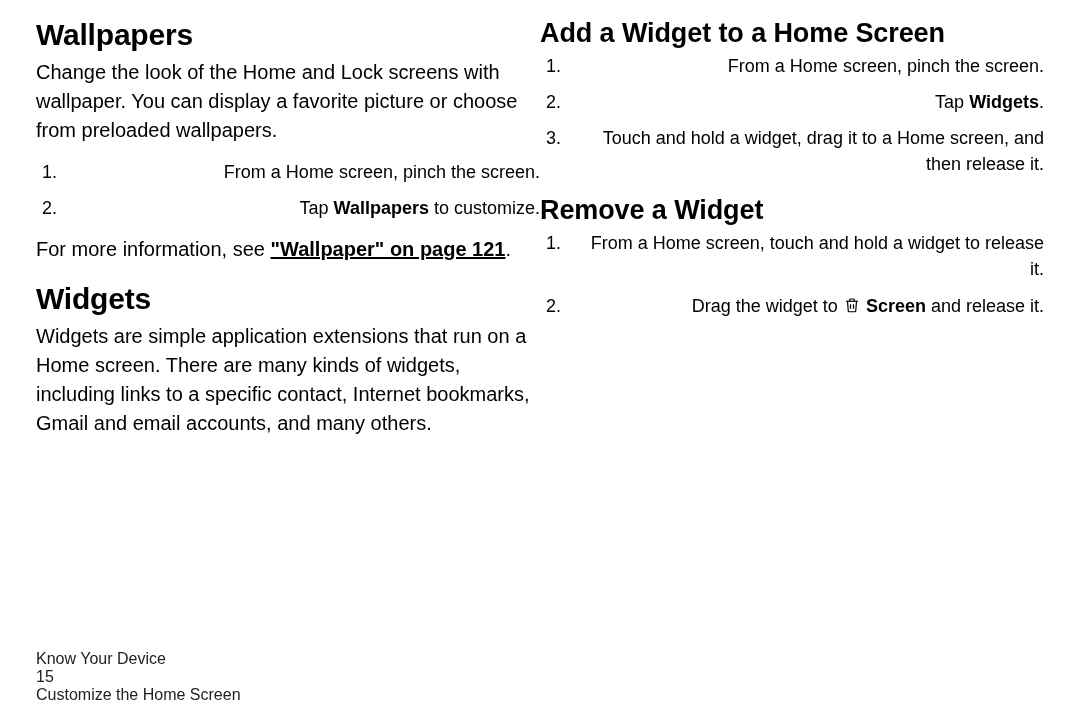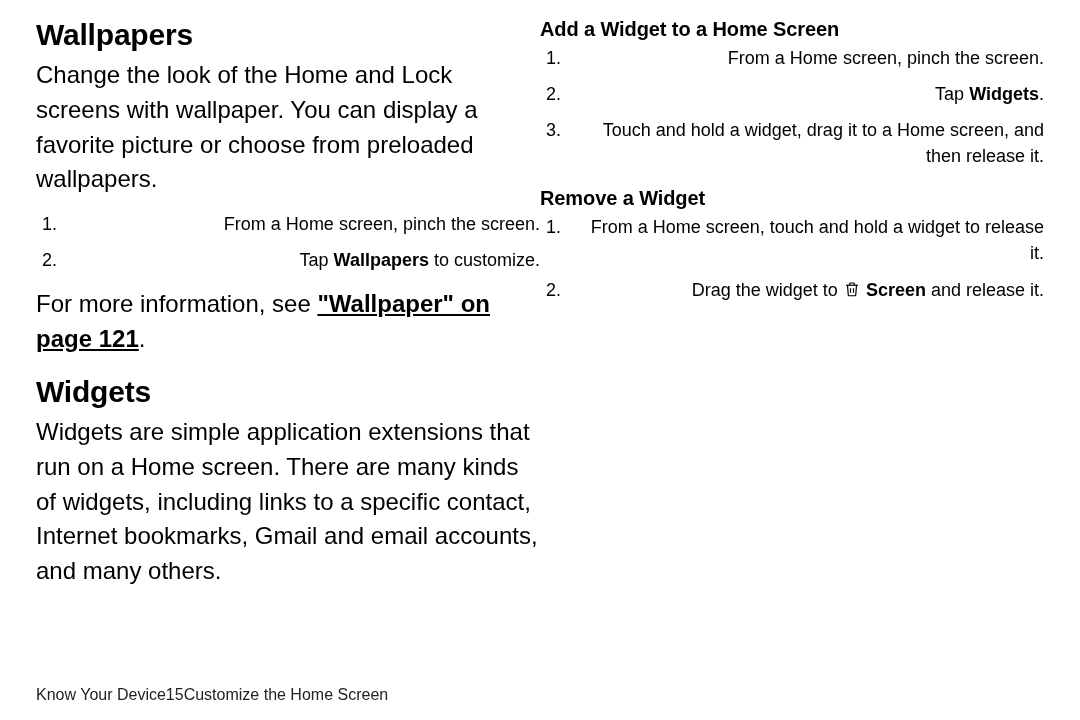--- a/index.html
+++ b/index.html
@@ -26,27 +26,27 @@
     flex: 1;
     min-width: 0;
   }
   h1 {
     font-size: 30px;
     font-weight: 700;
     margin: 0 0 6px 0;
     letter-spacing: -0.2px;
   }
   h2 {
-    font-size: 20px;
+    font-size: 27px;
     font-weight: 700;
     margin: 0 0 4px 0;
     letter-spacing: -0.1px;
   }
   p {
-    font-size: 24px;
+    font-size: 20px;
     line-height: 1.45;
     margin: 0 0 14px 0;
   }
   ol {
     font-size: 18px;
     line-height: 1.45;
     margin: 0 0 14px 0;
     padding-left: 26px;
   }
   ol li {
@@ -55,24 +55,25 @@
     text-align: right;
   }
   .bold { font-weight: 700; }
   .link {
     text-decoration: underline;
     font-weight: 700;
   }
   .sec { margin-bottom: 18px; }
   .footer {
     display: flex;
-    justify-content: flex-start;
+    justify-content: space-between;
     font-size: 16px;
     color: #222;
     padding-top: 6px;
+    flex-direction: column;
   }
   .trash-icon {
     display: inline-block;
     vertical-align: -2px;
   }
 </style>
 </head>
 <body>
 
 <div class="page">

